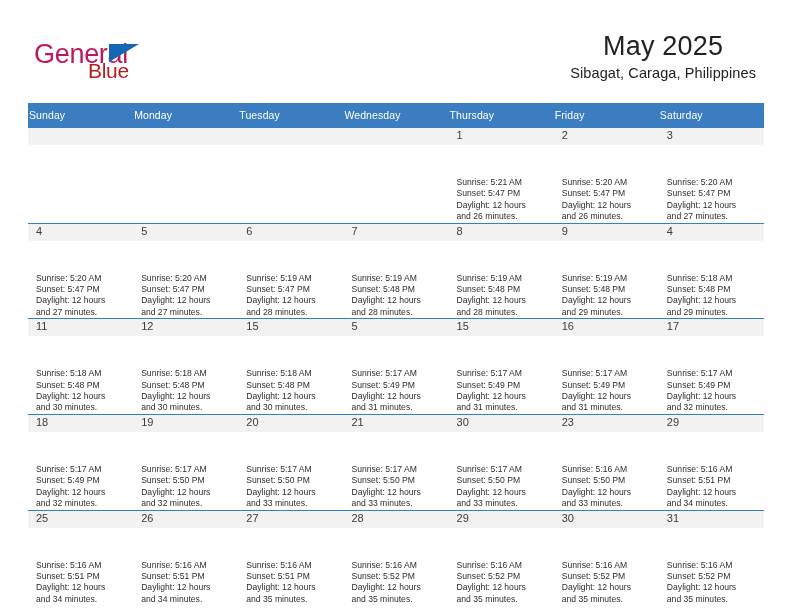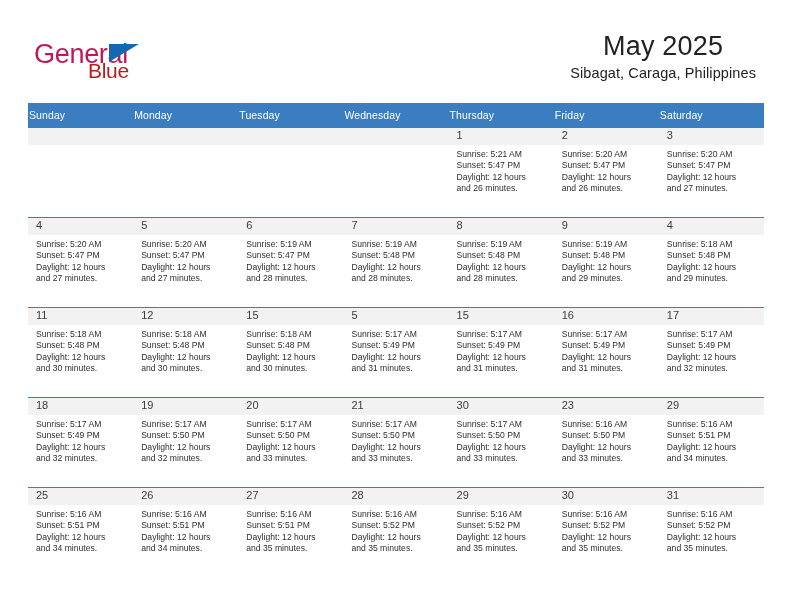--- a/index.html
+++ b/index.html
@@ -123,20 +123,21 @@
     background: #f2f2f2;
   }
   td.empty .daynum-bar {
     background: #f2f2f2;
   }
   .cell-body {
     padding: 4px 6px 0 8px;
     font-size: 8.6px;
     line-height: 11.4px;
     color: #2e2e2e;
+    margin-top: 28px;
   }
   .cell-body div {
     white-space: nowrap;
   }
 </style>
 </head>
 <body>
 
 <div class="page">
 

